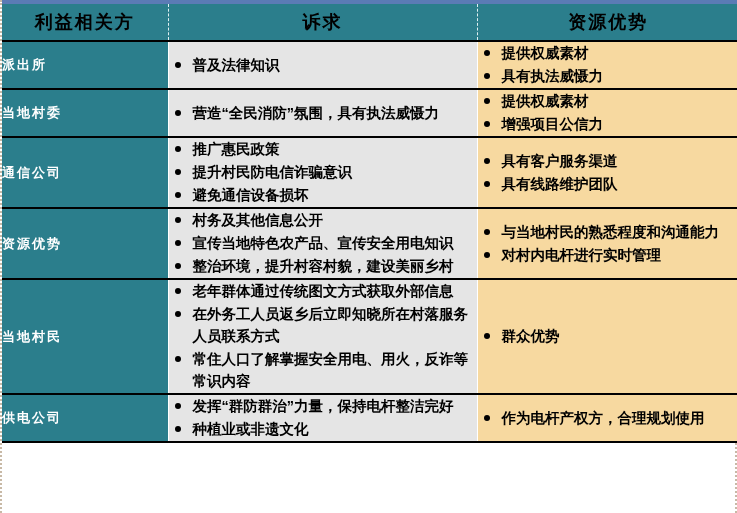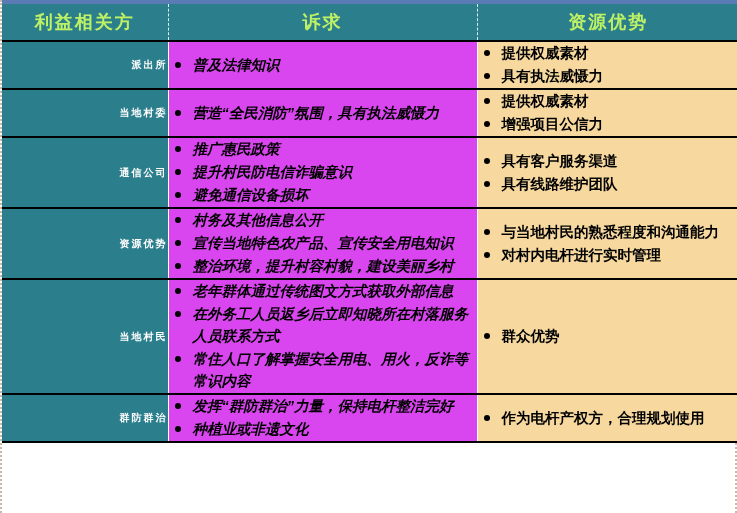--- a/index.html
+++ b/index.html
@@ -26,47 +26,46 @@
     border-collapse:collapse;
     table-layout:fixed;
   }
   table#stakeholders td,table#stakeholders th{
     padding:0;margin:0;vertical-align:middle;
     box-sizing:border-box;
   }
   
   tr.hdr th{
     background:#2b7e8c;
-    color:#bef264;
+    color:#000000;
     font-size:18px;
     font-weight:bold;
     text-align:center;
     height:37px;
     letter-spacing:2px;
     border-bottom:2px solid #000000;
   }
   tr.hdr th.sep{border-right:1px dashed #dff0f2;}
   
   td.name{
     background:#2b7e8c;
     color:#ffffff;
-    font-size:10px;
+    font-size:13px;
     font-weight:bold;
-    text-align:right;
+    text-align:left;
     letter-spacing:2px;
     border-bottom:2px solid #000000;
     border-right:1px solid #ffffff;
   }
   
   td.demand{
-    background:#d946ef;
+    background:#e5e5e5;
     border-bottom:2px solid #000000;
     border-right:1px solid #ffffff;
     padding:3px 6px 3px 4px;
-    font-style:italic;
   }
   
   td.resource{
     background:#f7d9a0;
     border-bottom:2px solid #000000;
     padding:3px 6px 3px 6px;
   }
   ul.bullets{
     list-style:none;
     margin:0;padding:0;
@@ -188,21 +187,21 @@
           </ul>
         </td>
         <td class="resource">
           <ul class="bullets">
             <li>群众优势</li>
           </ul>
         </td>
       </tr>
 
       <tr class="last">
-        <td class="name">群防群治</td>
+        <td class="name">供电公司</td>
         <td class="demand">
           <ul class="bullets">
             <li>发挥“群防群治”力量，保持电杆整洁完好</li>
             <li>种植业或非遗文化</li>
           </ul>
         </td>
         <td class="resource">
           <ul class="bullets">
             <li>作为电杆产权方，合理规划使用</li>
           </ul>

